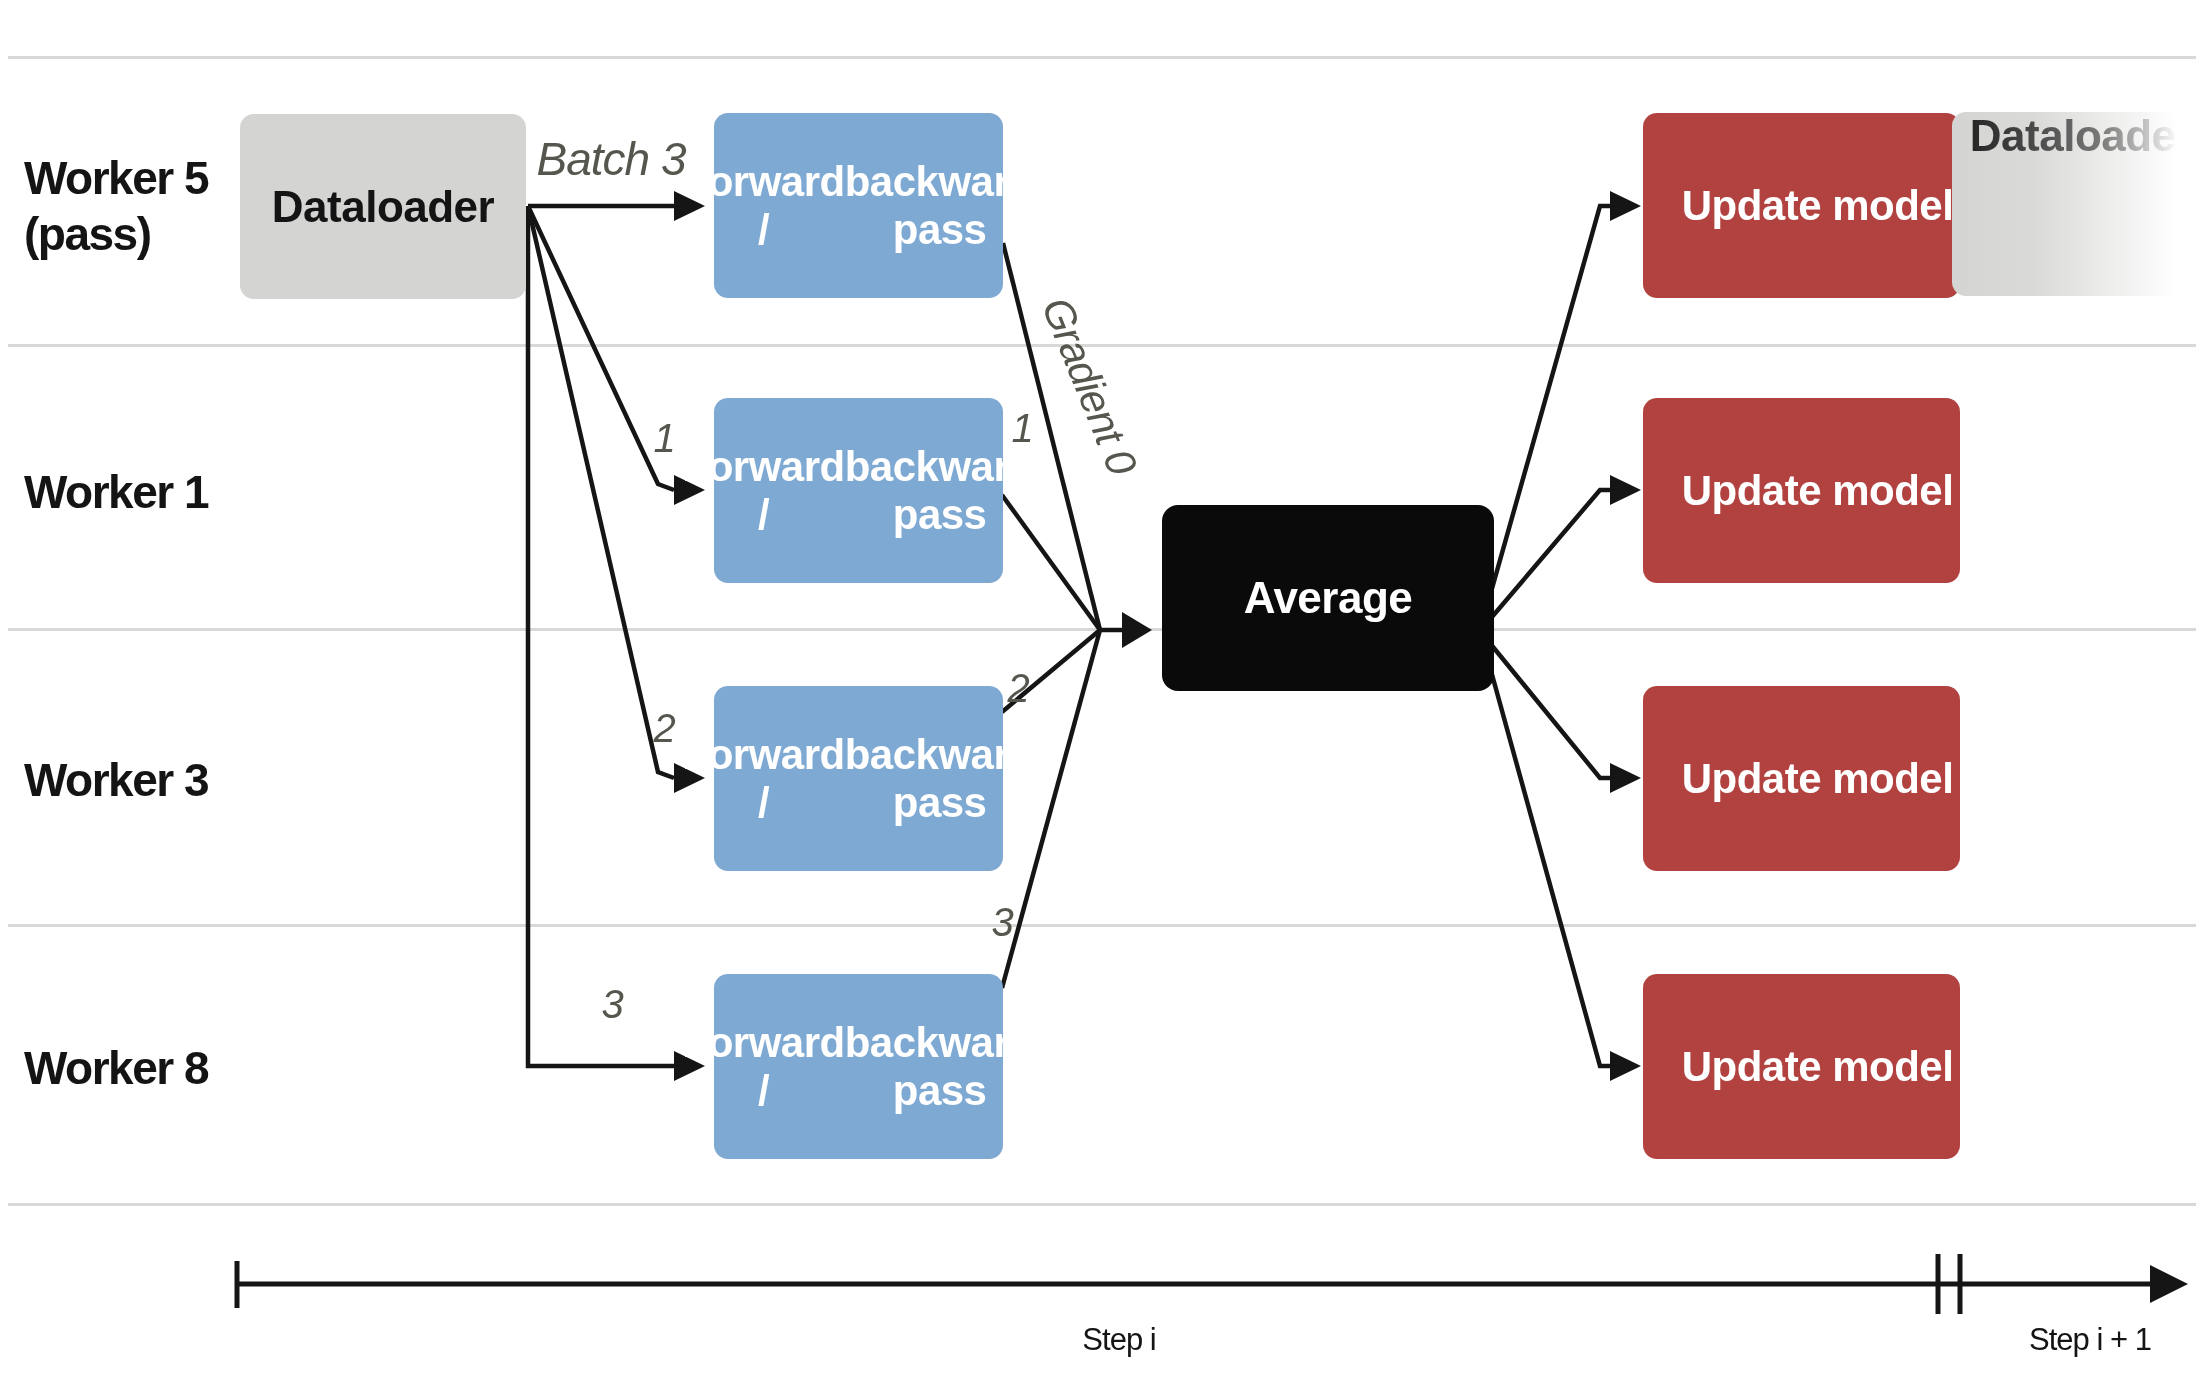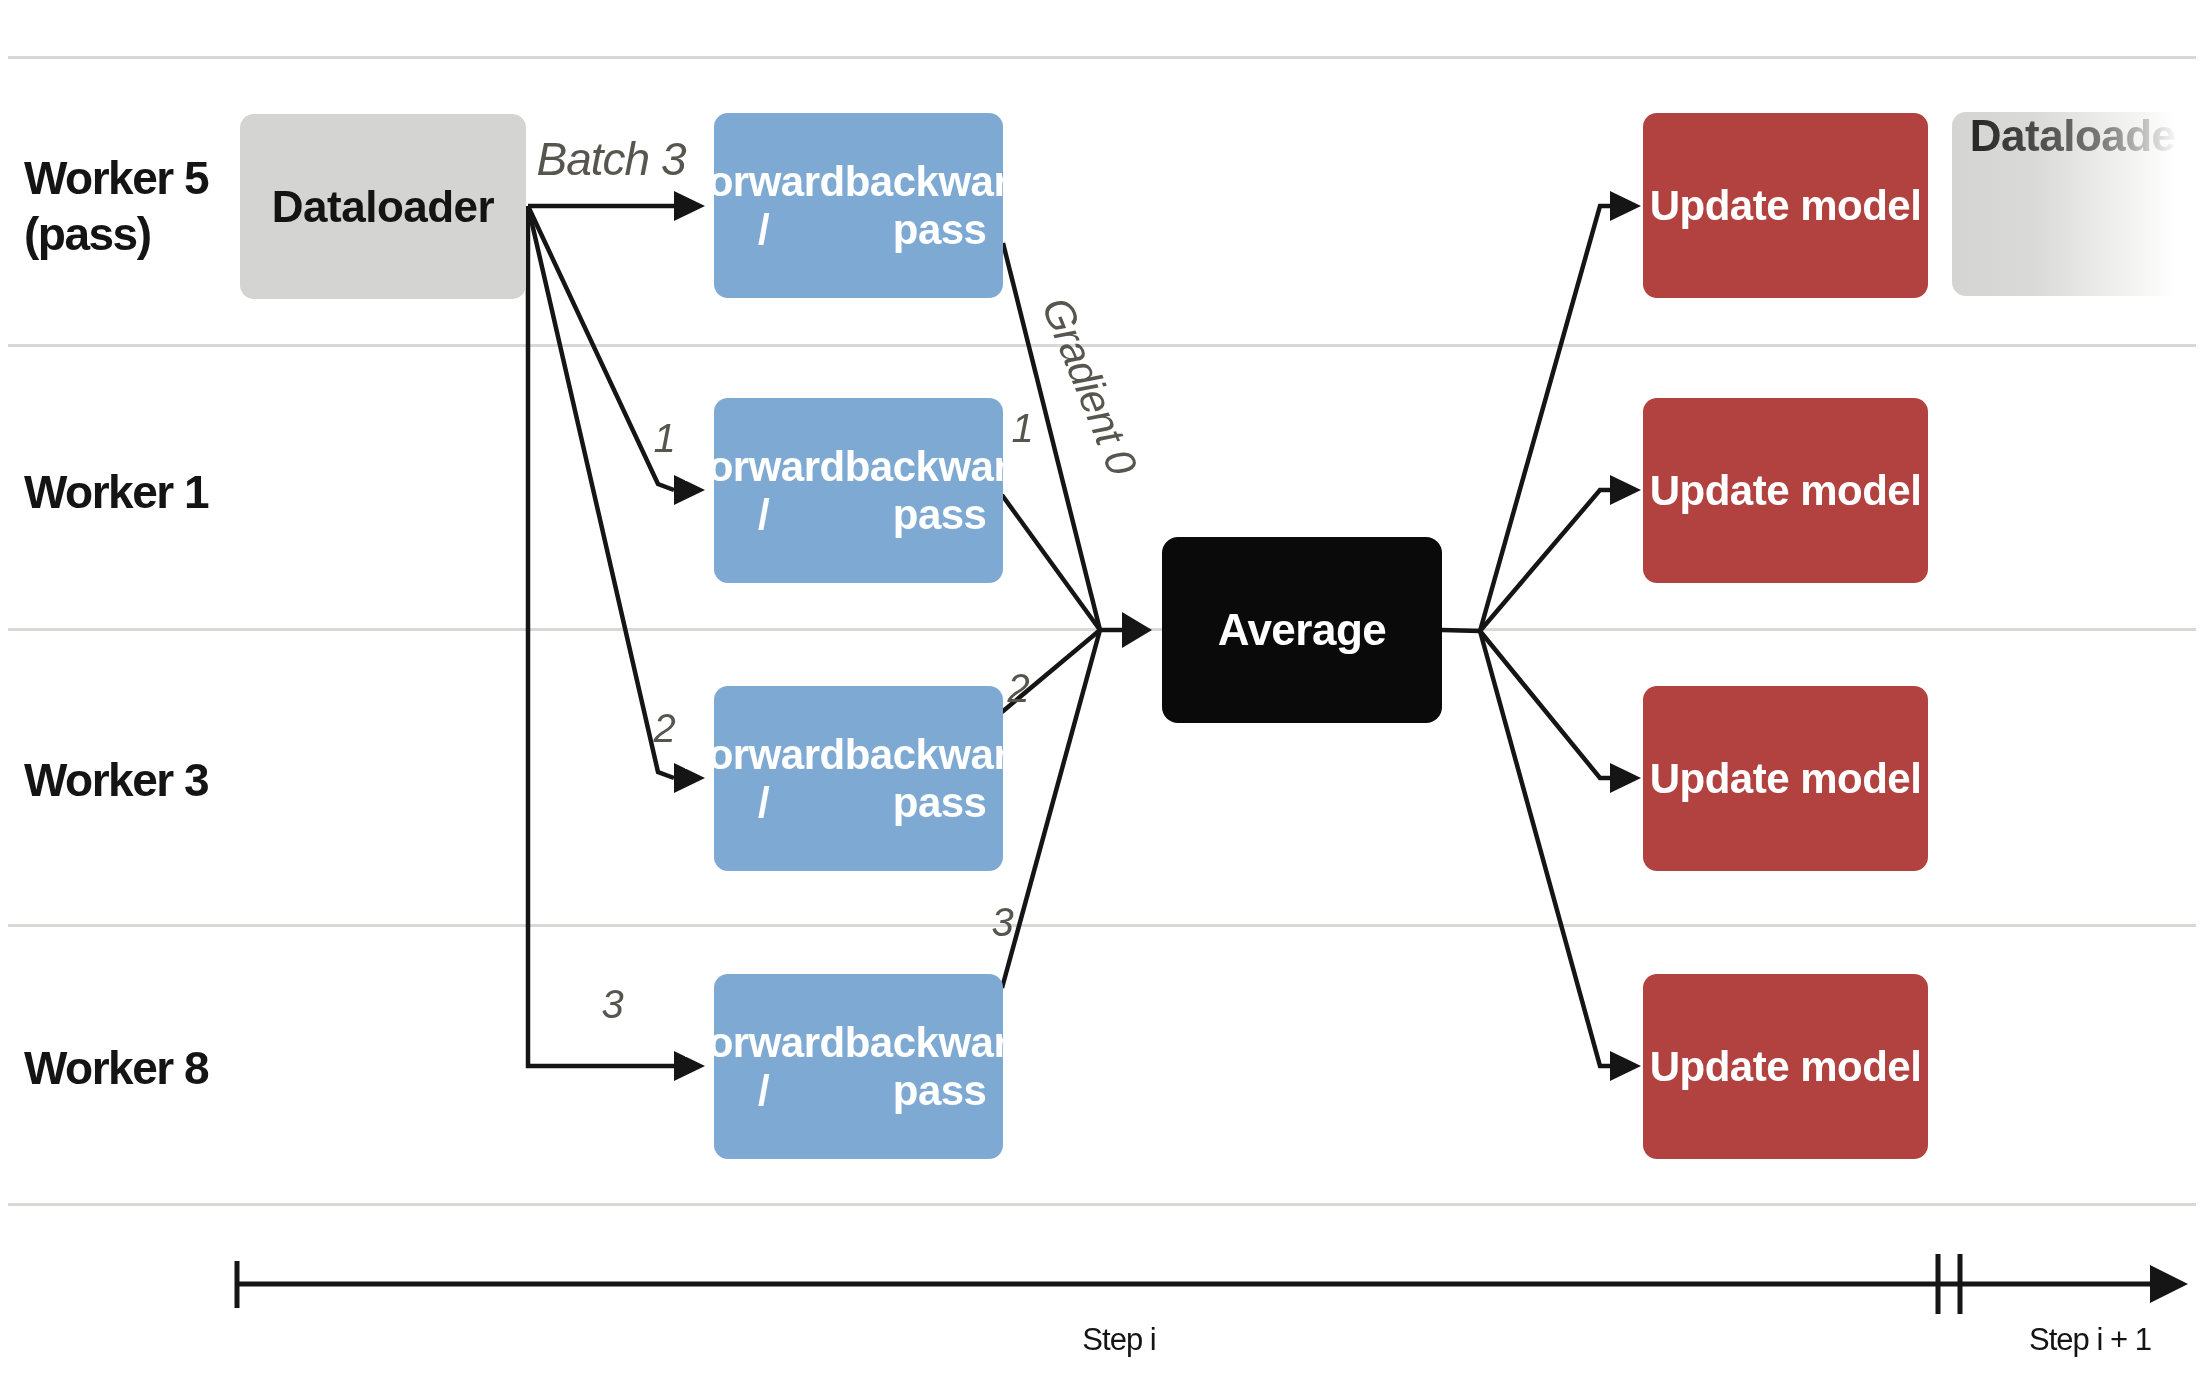--- a/index.html
+++ b/index.html
@@ -17,21 +17,21 @@
   #arrows line, #arrows polyline{stroke:var(--c-line); stroke-width:4.5; fill:none;}
   #arrows polygon{fill:var(--c-line); stroke:none;}
   #arrows .thick{stroke-width:5;}
   .box{
     position:absolute; z-index:2; border-radius:14px;
     display:flex; align-items:center; justify-content:center;
     color:var(--c-box-text); font-weight:600; font-size:42px; line-height:48px;
     letter-spacing:-0.5px; text-align:center;
   }
   .box.blue{background:var(--c-blue);}
-  .box.red{background:var(--c-red);}
+  .box.red{background:var(--c-red);padding-left:32px;}
   .box.black{background:var(--c-black-box); border-radius:16px; font-weight:700; font-size:44px;}
   .box.gray{background:var(--c-gray-box); color:var(--c-label-text); font-weight:700; font-size:44px;}
   .box.fade{
     background:linear-gradient(90deg, var(--c-gray-box) 0%, #dadad8 35%, rgba(252,252,252,0) 94%);
     align-items:flex-start; justify-content:center; text-align:left;
   }
   .box.fade .fadetext{
     padding-left:18px; font-weight:700; font-size:44px;
     background:linear-gradient(90deg, #1b1b1b 0%, rgba(27,27,27,0.55) 62%, rgba(27,27,27,0) 95%);
     -webkit-background-clip:text; background-clip:text; color:transparent;
@@ -118,21 +118,21 @@
   </div>
   <div class="box blue" style="left:714px; top:686px; width:289px; height:185px">
     <span>Forward /</span>
     <span>backward pass</span>
   </div>
   <div class="box blue" style="left:714px; top:974px; width:289px; height:185px">
     <span>Forward /</span>
     <span>backward pass</span>
   </div>
 
-  <div class="box black" style="left:1162px; top:537px; width:280px; height:186px">Average</div>
+  <div class="box black" style="left:1162px; top:505px; width:332px; height:186px">Average</div>
 
   <div class="box red" style="left:1643px; top:113px; width:285px; height:185px">Update model</div>
   <div class="box red" style="left:1643px; top:398px; width:285px; height:185px">Update model</div>
   <div class="box red" style="left:1643px; top:686px; width:285px; height:185px">Update model</div>
   <div class="box red" style="left:1643px; top:974px; width:285px; height:185px">Update model</div>
 
   <div class="box gray fade" style="left:1952px; top:112px; width:240px; height:184px">
     <span class="fadetext">Dataloader</span>
   </div>
 

